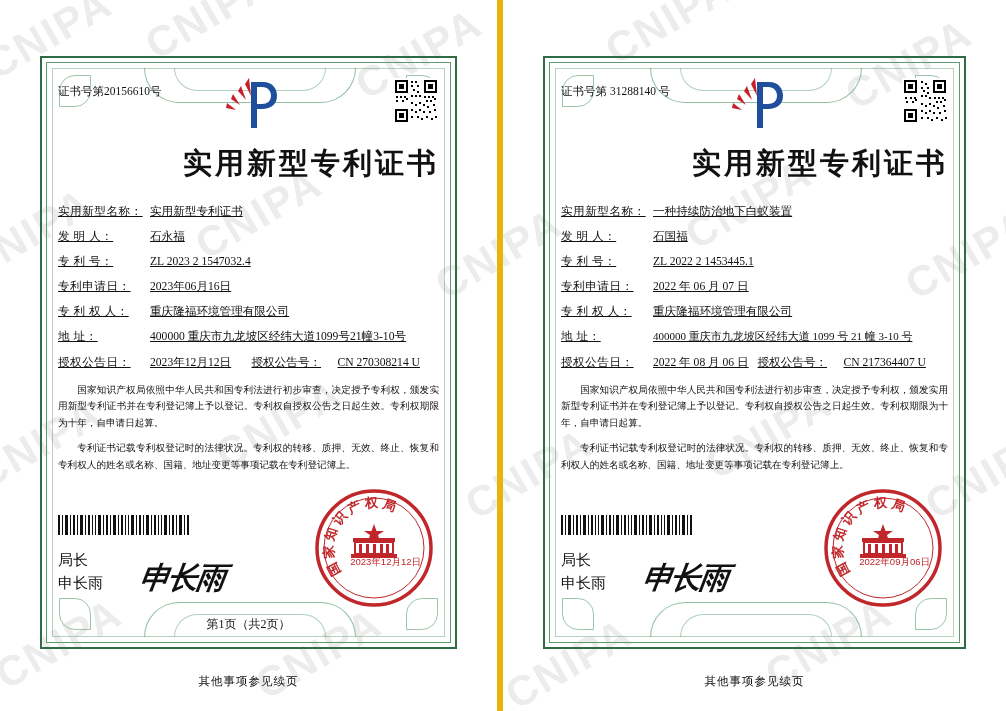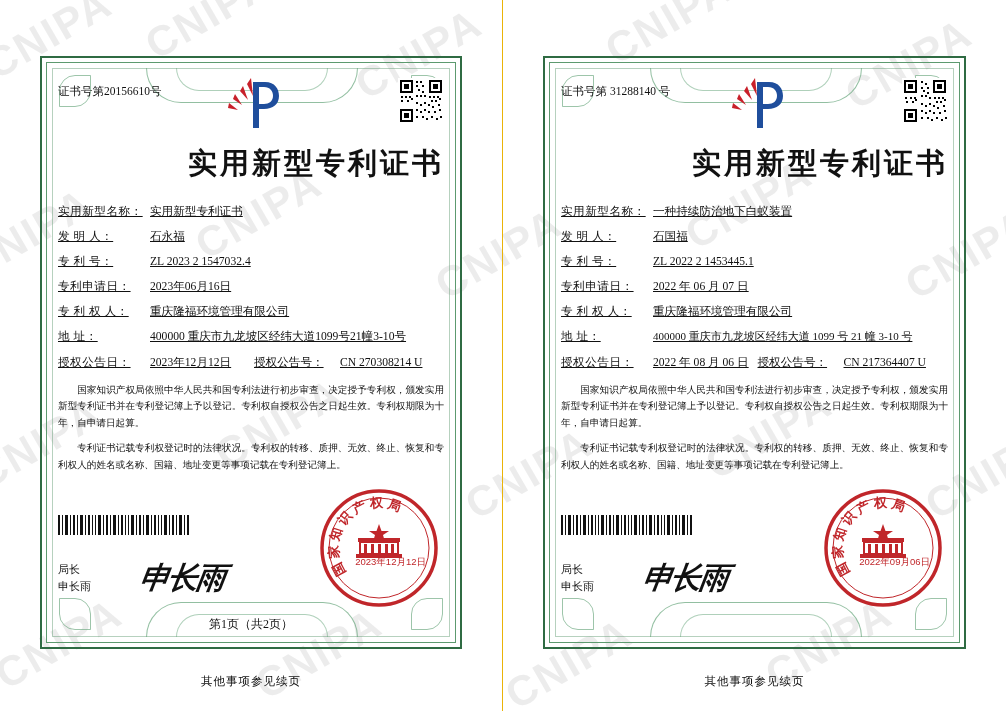--- a/index.html
+++ b/index.html
@@ -16,21 +16,21 @@
     position:relative;
     z-index:2;
   }
   .cert{
     position:relative;
     width:503px;height:711px;
     box-sizing:border-box;
     background:transparent;
     overflow:hidden;
   }
-  .cert.left{border-right:1px solid #eab308;}
+  .cert.left{border-right:6px solid #eab308;}
 
   
   .watermarks{
     position:absolute;inset:0;
     z-index:1;
     pointer-events:none;
     overflow:hidden;
   }
   .wm{
     position:absolute;
@@ -174,21 +174,21 @@
 
   
   .barcode{
     position:absolute;
     left:0;bottom:96px;
     width:132px;height:20px;
   }
   .sig-block{
     position:absolute;
     left:0;bottom:36px;
-    font-size:11px;
+    font-size:15px;
     line-height:1.55;
     color:#111;
   }
   .handwriting{
     position:absolute;
     left:82px;bottom:32px;
     font-family:"DejaVu Serif","Liberation Serif",serif;
     font-size:30px;
     font-style:italic;
     font-weight:bold;

